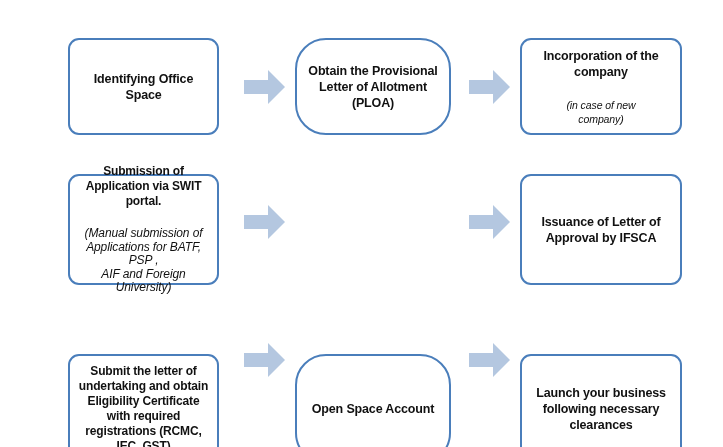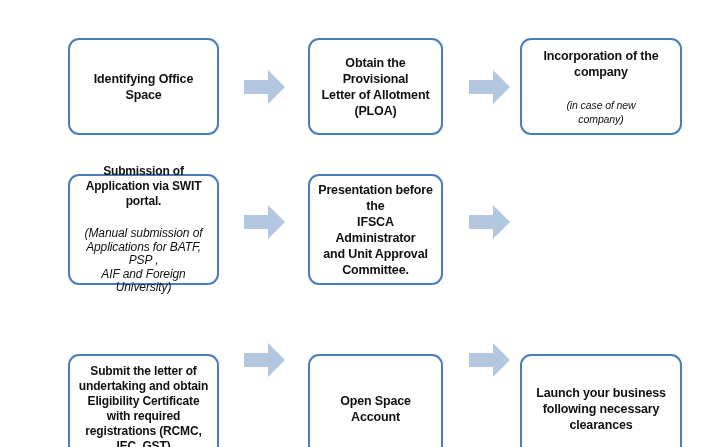--- a/index.html
+++ b/index.html
@@ -51,21 +51,21 @@
     font-size: 10.5px;
     line-height: 14px;
     color: #111111;
     letter-spacing: -0.1px;
     margin-top: 18px;
     white-space: pre-line;
   }
 
   
   .col-1 { left: 68px;  width: 151px; }
-  .col-2 { left: 308px; width: 135px; }
+  .col-2 { left: 295px; width: 156px; border-radius: 31px; }
   .col-3 { left: 520px; width: 162px; }
 
   
   .row-1 { top: 38px;  height: 97px;  }
   .row-2 { top: 174px; height: 111px; align-items: center; }
   .row-3 { top: 310px; height: 110px; margin-top: 44px; }
 
   
   .dense .node-title { font-size: 12px; line-height: 15px; }
   .dense .node-note  { font-size: 12px; line-height: 13.5px; }
@@ -127,33 +127,31 @@
 Applications for BATF, PSP ,
 AIF and Foreign University)</div>
   </div>
 
   <div class="arrow arrow-col-a arrow-row-2">
     <svg viewBox="0 0 42 36" xmlns="http://www.w3.org/2000/svg" aria-hidden="true">
       <polygon points="0,11 24,11 24,1 41,18 24,35 24,25 0,25" fill="#B4C7E0"></polygon>
     </svg>
   </div>
 
-  <div class="node col-2 row-2">
-    <div class="node-title">Presentation before the
-IFSCA Administrator
-and Unit Approval
-Committee.</div>
-  </div>
 
   <div class="arrow arrow-col-b arrow-row-2">
     <svg viewBox="0 0 42 36" xmlns="http://www.w3.org/2000/svg" aria-hidden="true">
       <polygon points="0,11 24,11 24,1 41,18 24,35 24,25 0,25" fill="#B4C7E0"></polygon>
     </svg>
   </div>
 
+  <div class="node col-3 row-2">
+    <div class="node-title">Issuance of Letter of
+Approval by IFSCA</div>
+  </div>
 
   <div class="node col-1 row-3 dense">
     <div class="node-title">Submit the letter of
 undertaking and obtain
 Eligibility Certificate
 with required
 registrations (RCMC,
 IEC, GST)</div>
   </div>
 

